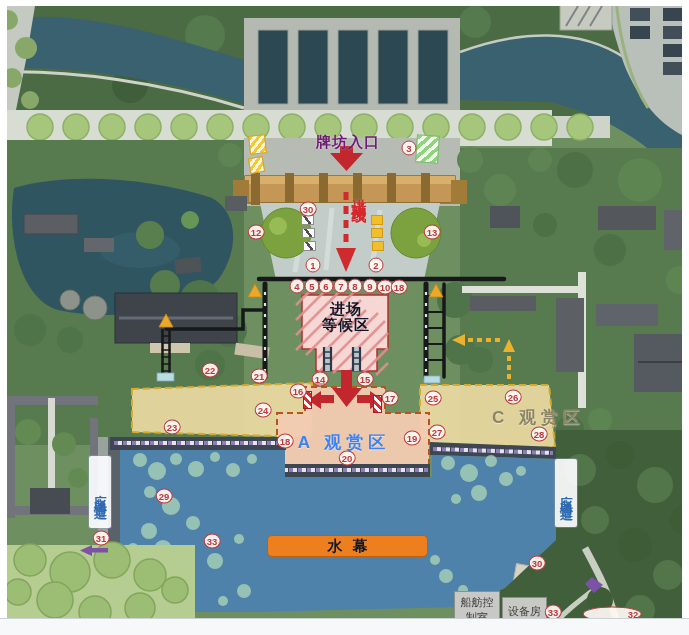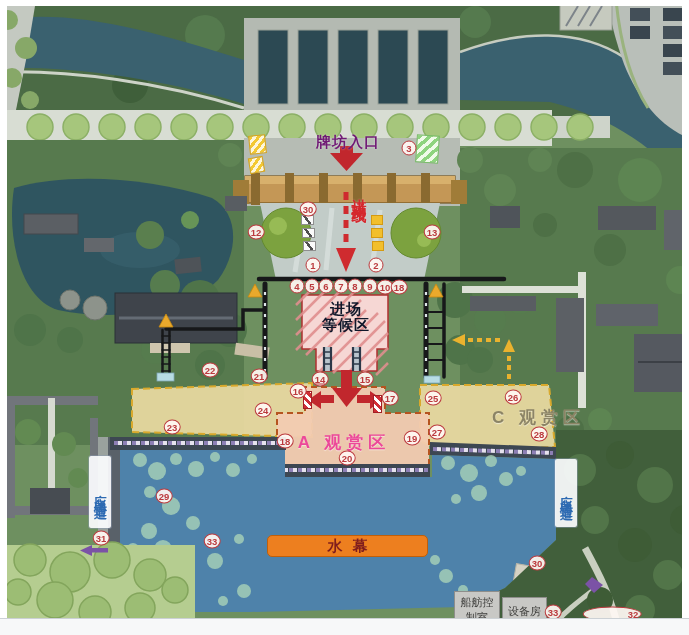--- a/index.html
+++ b/index.html
@@ -11,29 +11,29 @@
   
   .lbl-entrance{left:300px;top:133px;width:96px;text-align:center;font-weight:bold;font-size:15px;
     color:#701a75;letter-spacing:1px;text-shadow:0 0 2px rgba(255,255,255,.5);}
   .lbl-route{left:349px;top:187px;height:84px;writing-mode:vertical-rl;font-weight:bold;font-size:15px;
     color:#d5282d;letter-spacing:3px;text-shadow:0 0 2px rgba(255,255,255,.4);}
   .lbl-waiting{left:301px;top:301px;width:90px;text-align:center;font-weight:bold;font-size:15px;
     line-height:16px;color:#0f172a;letter-spacing:1px;}
   .zone-lbl{font-weight:bold;font-size:17px;letter-spacing:5px;color:#8c8465;
     text-shadow:0 1px 1px rgba(255,255,255,.55);}
   .lbl-zoneB{left:168px;top:405px;width:100px;text-align:center;}
-  .lbl-zoneA{left:292px;top:431px;width:104px;text-align:center;color:#ec4899;}
+  .lbl-zoneA{left:292px;top:431px;width:104px;text-align:center;color:#3b82f6;}
   .lbl-zoneC{left:444px;top:406px;width:100px;text-align:left;margin-left:48px;}
   .emg{background:rgba(252,253,255,.92);color:#2d6ab2;font-weight:bold;font-size:13px;
     writing-mode:vertical-rl;letter-spacing:4px;text-align:center;border-radius:2px;
     box-shadow:0 0 0 1px rgba(140,155,180,.45);padding:3px 2px;}
   .lbl-emL{left:89px;top:456px;height:72px;}
   .lbl-emR{left:555px;top:459px;height:68px;}
   .lbl-watercurtain{left:267px;top:535px;width:161px;height:22px;background:#ed7f1f;
-    border:1.5px solid #c05f0a;border-radius:5px;color:#7f1d1d;font-weight:bold;font-size:15px;
+    border:1.5px solid #c05f0a;border-radius:5px;color:#0f172a;font-weight:bold;font-size:15px;
     letter-spacing:10px;text-align:center;line-height:19px;padding-left:10px;}
   .graybox{background:#c8c8c5;border:1px solid #8e8e8b;color:#3e3e3c;font-size:11px;
     text-align:center;}
   .lbl-control{left:454px;top:591px;width:46px;height:36px;line-height:15px;padding-top:3px;}
   .lbl-equip{left:502px;top:597px;width:45px;height:29px;line-height:27px;}
   
   .hatch-yellow{background:repeating-linear-gradient(135deg,#f3c832 0 3px,#fdf6dc 3px 6px);
     border:1px solid #d8a51e;}
   .hy1{left:249px;top:135px;width:17px;height:19px;transform:rotate(-6deg);}
   .hy2{left:249px;top:157px;width:15px;height:16px;transform:rotate(-10deg);}

